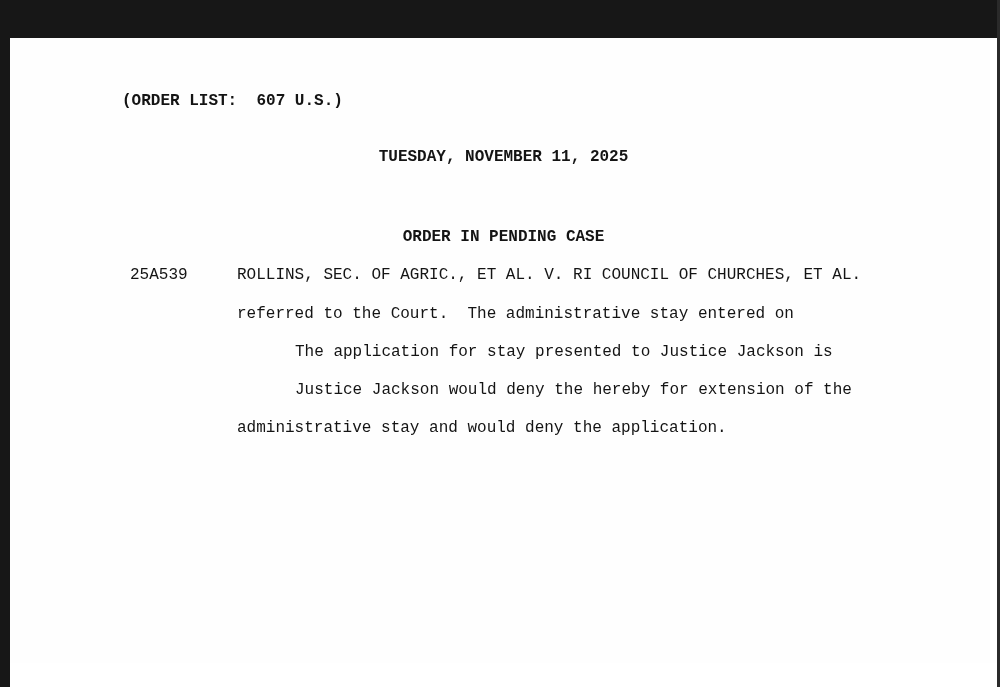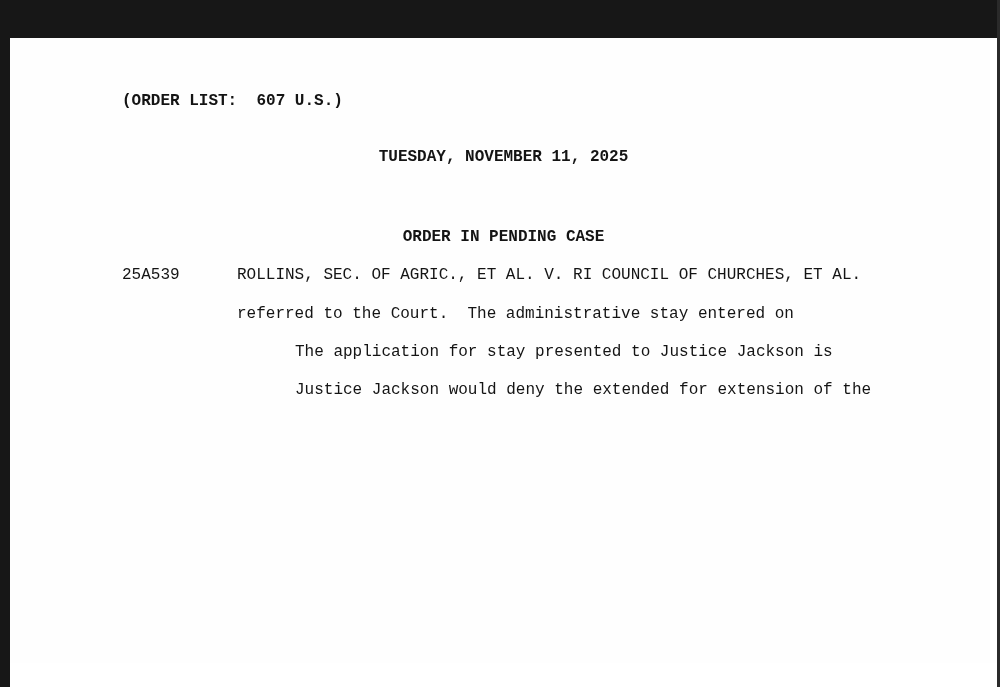--- a/index.html
+++ b/index.html
@@ -45,21 +45,21 @@
   }
   .bold { font-weight: bold; }
   .center {
     left: 0;
     width: 987px;
     text-align: center;
   }
   .order-list-caption { left: 112px; top: 53px; }
   .date-heading      { top: 109px; }
   .section-heading   { top: 189px; }
-  .case-number       { left: 112px; top: 227px; }
+  .case-number       { left: 120px; top: 227px; }
   .case-title        { left: 227px; top: 227px; }
   .body-lines {
     position: absolute;
     left: 227px;
     top: 257px;
     width: 680px;
   }
   .body-lines .line {
     white-space: pre;
     font-size: 16px;
@@ -83,16 +83,17 @@
 
   <div class="txt bold center section-heading">ORDER IN PENDING CASE</div>
 
   <div class="txt case-number">25A539</div>
 
   <div class="txt case-title">ROLLINS, SEC. OF AGRIC., ET AL. V. RI COUNCIL OF CHURCHES, ET AL.</div>
 
   <div class="body-lines">
     <div class="line">referred to the Court.  The administrative stay entered on</div>
     <div class="line indent">The application for stay presented to Justice Jackson is</div>
-    <div class="line indent">Justice Jackson would deny the extended for extension of the</div>
+    <div class="line indent">Justice Jackson would deny the hereby for extension of the</div>
+    <div class="line">administrative stay and would deny the application.</div>
   </div>
 
 </div>
 
 </body></html>

